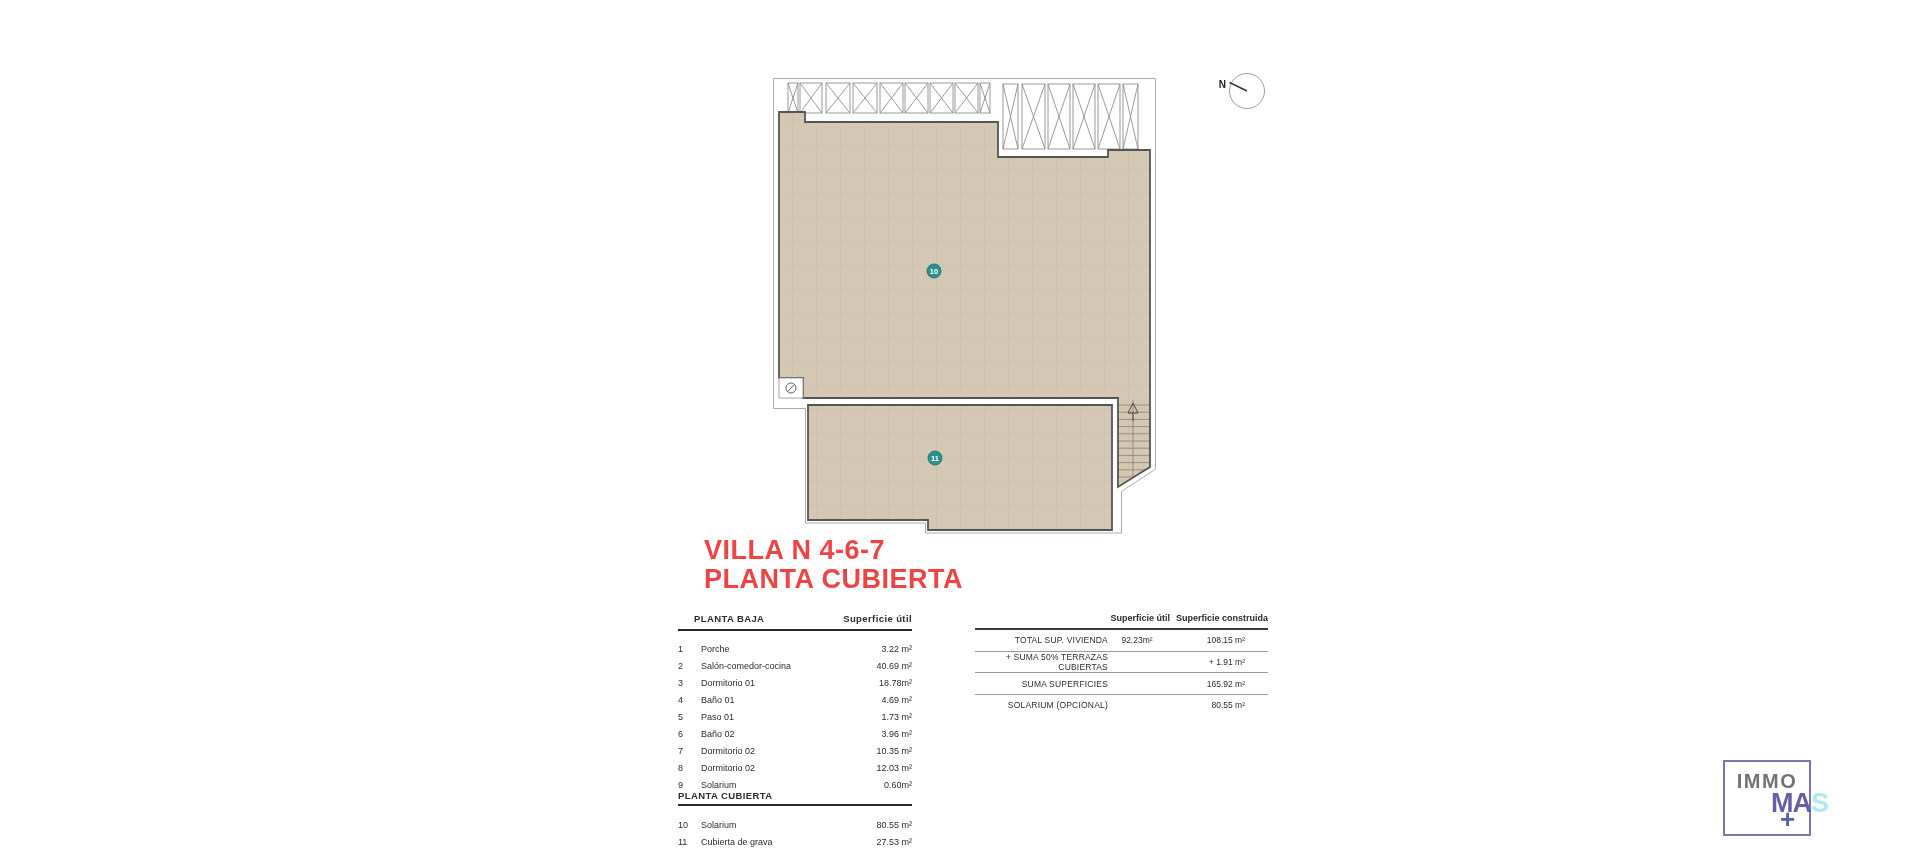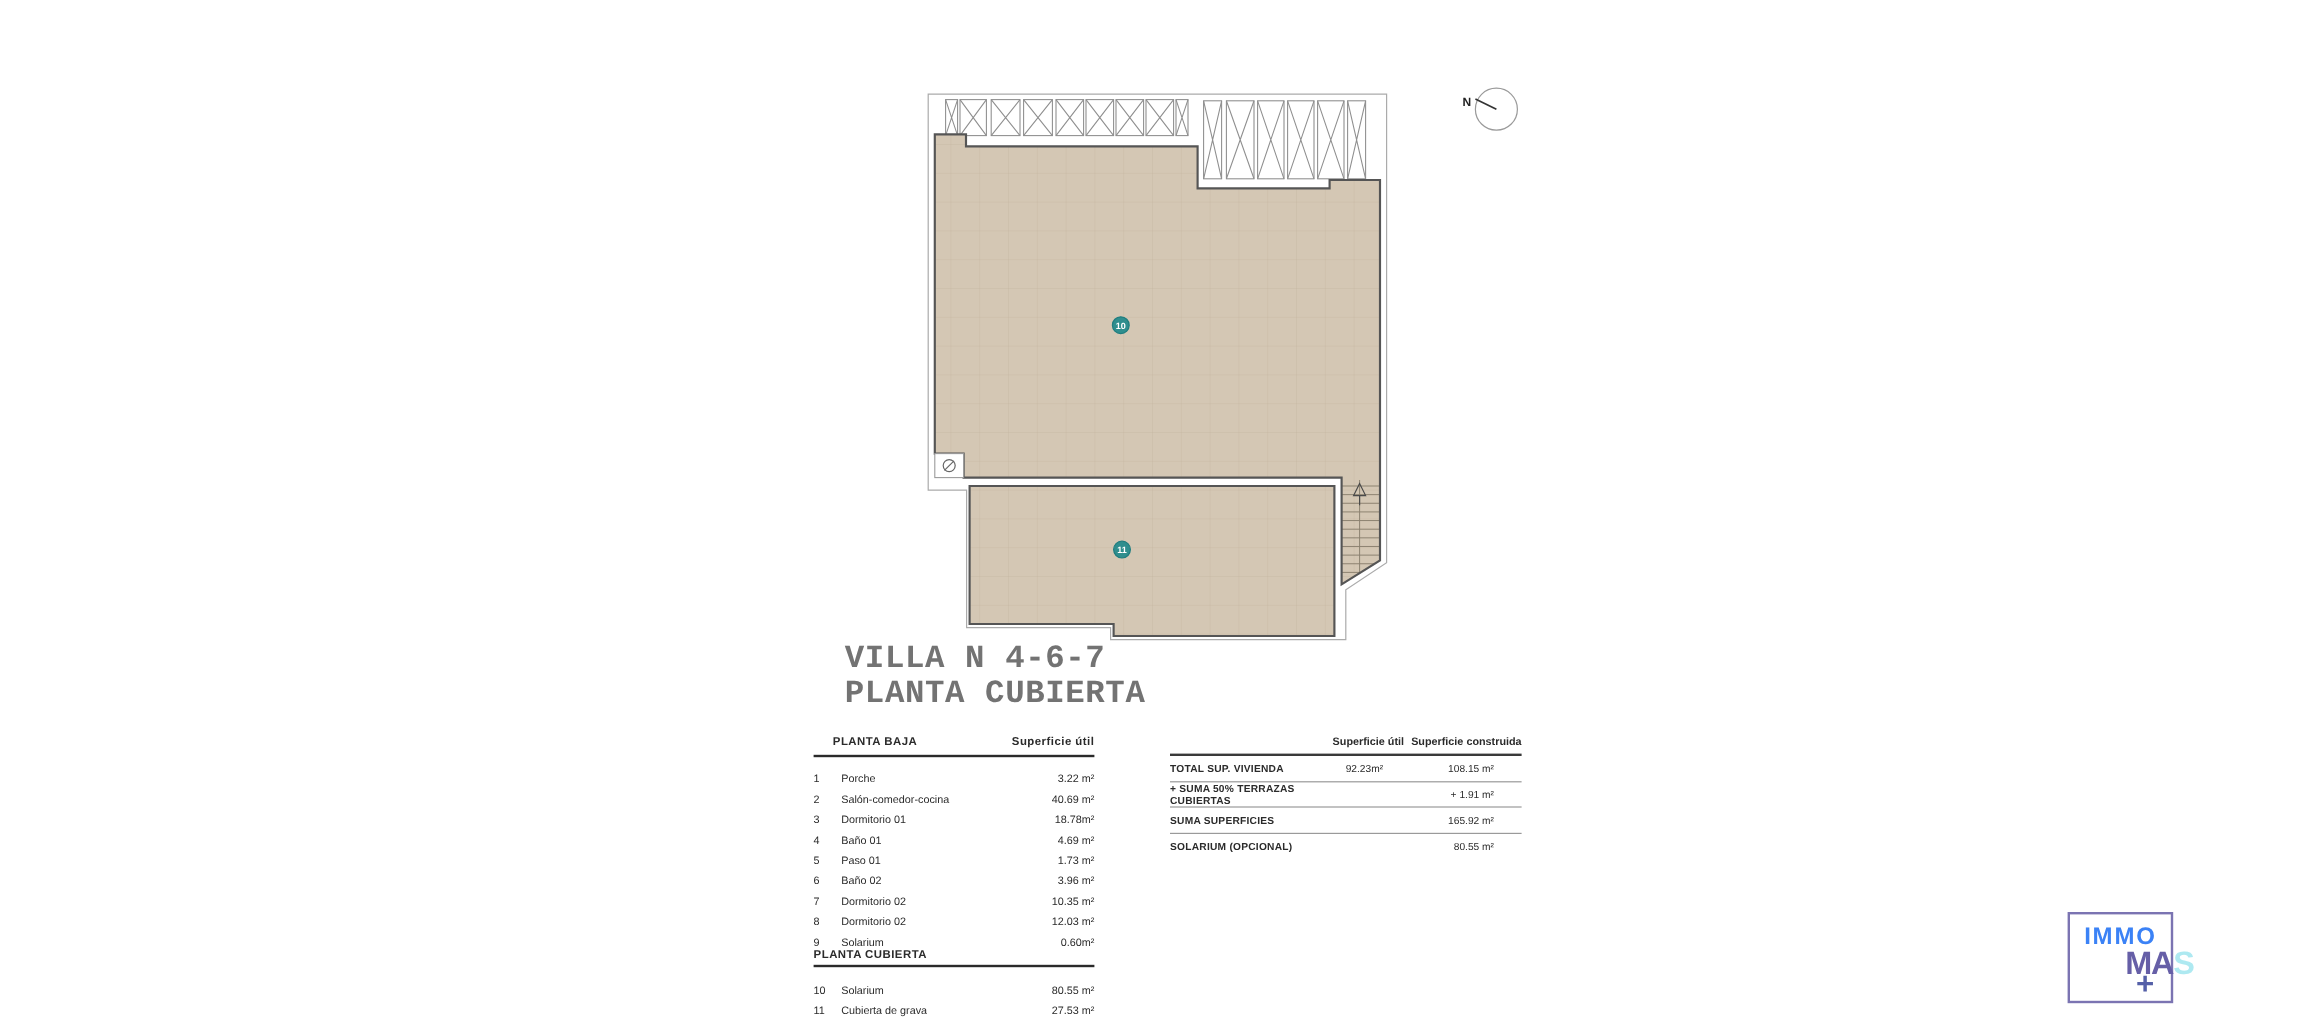--- a/index.html
+++ b/index.html
@@ -3,22 +3,22 @@
 <meta charset="utf-8">
 <style>
   html,body { margin:0; padding:0; background:#fff; }
   .canvas {
     position:relative; width:1920px; height:860px; background:#ffffff;
     font-family:"Liberation Sans", sans-serif; color:#2b2b2b; overflow:hidden;
   }
   
   .title {
     position:absolute; left:704px; top:536px;
-    font-family:Liberation Mono, monospace; font-weight:700;
-    font-size:27px; line-height:29px; letter-spacing:0.5px; color:#737373;
+    font-family:Liberation Sans, sans-serif; font-weight:700;
+    font-size:27px; line-height:29px; letter-spacing:0.5px; color:#ef4444;
   }
   
   .atable { position:absolute; left:678px; top:610px; width:234px; font-size:9px; }
   .atable .hdr { position:absolute; top:3px; left:16px; right:0; display:flex; justify-content:space-between;
                  font-weight:700; font-size:9.5px; letter-spacing:0.4px; }
   .atable .hline { position:absolute; top:19px; left:0; right:0; border-top:2px solid #2a2a2a; }
   .rows1 { position:absolute; top:30px; left:0; right:0; }
   .arow { display:flex; height:17px; align-items:center; }
   .arow .num { width:23px; }
   .arow .lbl { flex:1; }
@@ -28,28 +28,28 @@
   .rows2 { position:absolute; top:206px; left:0; right:0; }
   .rows2 .arow { height:17.5px; }
   
   .stable { position:absolute; left:975px; top:610px; width:293px; font-size:8.5px; }
   .stable .h1 { position:absolute; top:3px; right:98px; font-weight:700; font-size:9px; }
   .stable .h2 { position:absolute; top:3px; right:0; font-weight:700; font-size:9px;margin-left:14px; }
   .stable .hline { position:absolute; top:18px; left:0; right:0; border-top:2px solid #3a3a3a; }
   .stable .rows { position:absolute; top:20px; left:0; right:0; }
   .srow { display:flex; align-items:center; height:20.7px; border-bottom:1px solid #9a9a9a; }
   .srow:last-child { border-bottom:none; }
-  .srow .lbl { flex:1; font-weight:700; letter-spacing:0.2px; }
+  .srow .lbl { flex:1; font-weight:400; letter-spacing:0.2px;text-align:right; }
   .srow .util { width:58px; text-align:center; }
   .srow .con { width:102px; text-align:right; padding-right:23px; box-sizing:border-box; }
   
   .logo { position:absolute; left:1723px; top:760px; width:88px; height:76px;
           border:2px solid #7b74b2; box-sizing:border-box; text-align:center; }
   .logo-immo { margin-top:9px; font-size:20px; font-weight:700; letter-spacing:1.5px;
-               color:#3b82f6; line-height:1; }
+               color:#737373; line-height:1; }
   .logo-mas { font-size:27px; font-weight:700; line-height:0.92; letter-spacing:-1px; color:#665fa7;margin-left:46px; }
   .logo-mas .s { color:#aee9f1; }
   .logo-plus { position:absolute; left:55px; top:44px; font-size:26px; font-weight:700;
                color:#5560a8; line-height:1; }
   
   .plan-svg { position:absolute; left:770px; top:55px; width:500px; height:485px; }
 </style>
 </head>
 <body>
 

